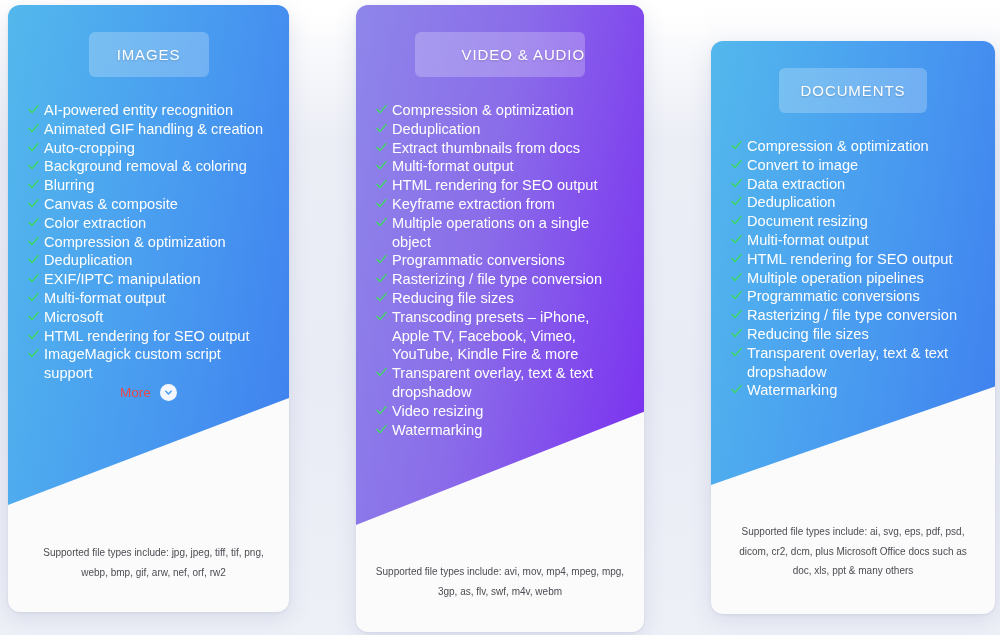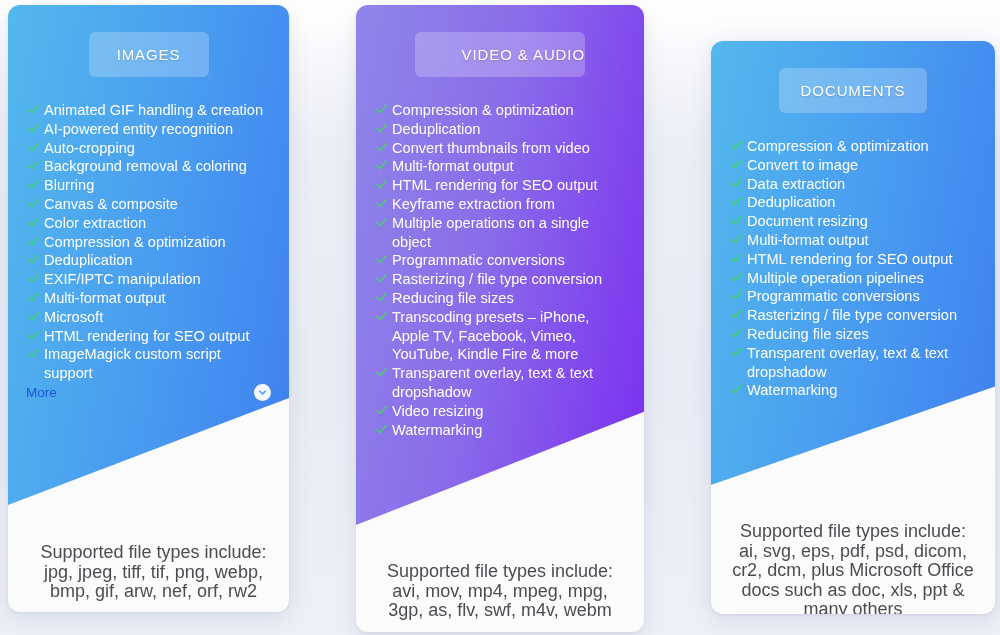--- a/index.html
+++ b/index.html
@@ -118,43 +118,43 @@
     left: 0; top: 3px;
     width: 11px; height: 11px;
     display: inline-block;
   }
   .chk svg { display: block; }
 
   .more-row {
     margin-top: 1px;
     display: flex;
     align-items: center;
-    justify-content: space-between;
+    justify-content: center;
     gap: 9px;
-    color: #1d4ed8;
+    color: #ef4444;
     opacity: 0.94;
     font-size: 13.5px;
     cursor: pointer;
   }
   .more-chevron {
     width: 17px; height: 17px;
     border-radius: 50%;
     background: #ffffff;
     display: flex;
     align-items: center;
     justify-content: center;
   }
 
   .footnote {
     position: absolute;
     left: 18px;
     right: 18px;
     text-align: center;
     color: #4c4c52;
-    font-size: 18px;
+    font-size: 10px;
     line-height: 19.5px;
     z-index: 3;
   }
   .card-1 .footnote { top: 538px; margin-left: 10px; }
   .card-2 .footnote { top: 557px; }
   .card-3 .footnote { top: 481px; }
 </style>
 </head>
 <body>
 
@@ -164,26 +164,26 @@
 
   <div class="card card-1">
     <div class="card-top"></div>
     <div class="card-body">
       <button class="pill">IMAGES</button>
       <ul class="feature-list">
         <li><span class="chk">
               <svg width="11" height="11" viewBox="0 0 11 11">
                 <path d="M1 5.6 L4 8.6 L10 1.6" fill="none" stroke="#3ddc5b" stroke-width="1.4" stroke-linecap="round" stroke-linejoin="round"></path>
               </svg>
+            </span><span>AI-powered entity recognition</span></li>
+        <li><span class="chk">
+              <svg width="11" height="11" viewBox="0 0 11 11">
+                <path d="M1 5.6 L4 8.6 L10 1.6" fill="none" stroke="#3ddc5b" stroke-width="1.4" stroke-linecap="round" stroke-linejoin="round"></path>
+              </svg>
             </span><span>Animated GIF handling &amp; creation</span></li>
-        <li><span class="chk">
-              <svg width="11" height="11" viewBox="0 0 11 11">
-                <path d="M1 5.6 L4 8.6 L10 1.6" fill="none" stroke="#3ddc5b" stroke-width="1.4" stroke-linecap="round" stroke-linejoin="round"></path>
-              </svg>
-            </span><span>AI-powered entity recognition</span></li>
         <li><span class="chk">
               <svg width="11" height="11" viewBox="0 0 11 11">
                 <path d="M1 5.6 L4 8.6 L10 1.6" fill="none" stroke="#3ddc5b" stroke-width="1.4" stroke-linecap="round" stroke-linejoin="round"></path>
               </svg>
             </span><span>Auto-cropping</span></li>
         <li><span class="chk">
               <svg width="11" height="11" viewBox="0 0 11 11">
                 <path d="M1 5.6 L4 8.6 L10 1.6" fill="none" stroke="#3ddc5b" stroke-width="1.4" stroke-linecap="round" stroke-linejoin="round"></path>
               </svg>
             </span><span>Background removal &amp; coloring</span></li>
@@ -262,21 +262,21 @@
             </span><span>Compression &amp; optimization</span></li>
         <li><span class="chk">
               <svg width="11" height="11" viewBox="0 0 11 11">
                 <path d="M1 5.6 L4 8.6 L10 1.6" fill="none" stroke="#3ddc5b" stroke-width="1.4" stroke-linecap="round" stroke-linejoin="round"></path>
               </svg>
             </span><span>Deduplication</span></li>
         <li><span class="chk">
               <svg width="11" height="11" viewBox="0 0 11 11">
                 <path d="M1 5.6 L4 8.6 L10 1.6" fill="none" stroke="#3ddc5b" stroke-width="1.4" stroke-linecap="round" stroke-linejoin="round"></path>
               </svg>
-            </span><span>Convert thumbnails from video</span></li>
+            </span><span>Extract thumbnails from docs</span></li>
         <li><span class="chk">
               <svg width="11" height="11" viewBox="0 0 11 11">
                 <path d="M1 5.6 L4 8.6 L10 1.6" fill="none" stroke="#3ddc5b" stroke-width="1.4" stroke-linecap="round" stroke-linejoin="round"></path>
               </svg>
             </span><span>Multi-format output</span></li>
         <li><span class="chk">
               <svg width="11" height="11" viewBox="0 0 11 11">
                 <path d="M1 5.6 L4 8.6 L10 1.6" fill="none" stroke="#3ddc5b" stroke-width="1.4" stroke-linecap="round" stroke-linejoin="round"></path>
               </svg>
             </span><span>HTML rendering for SEO output</span></li>

